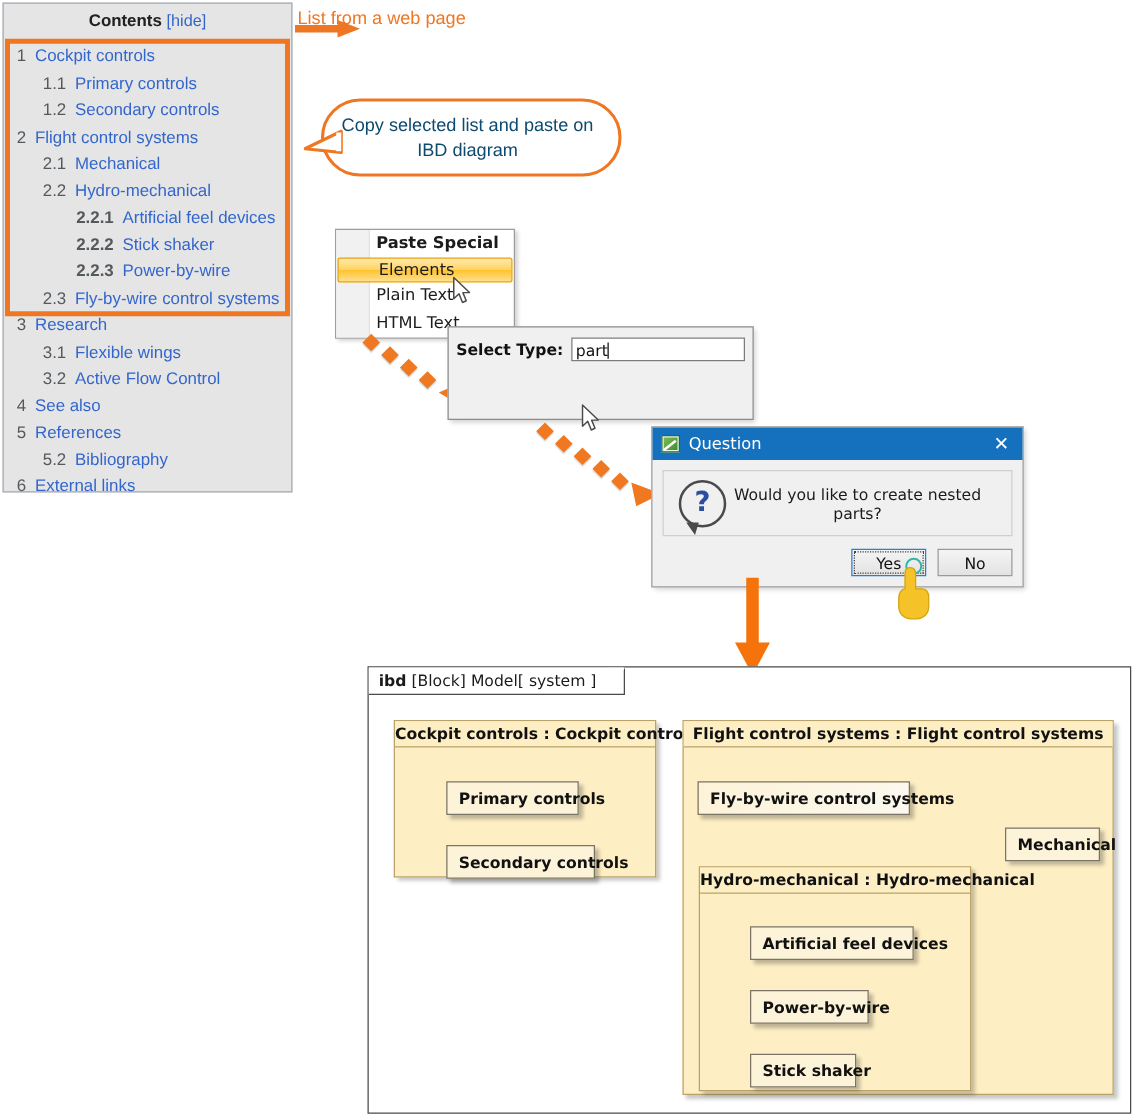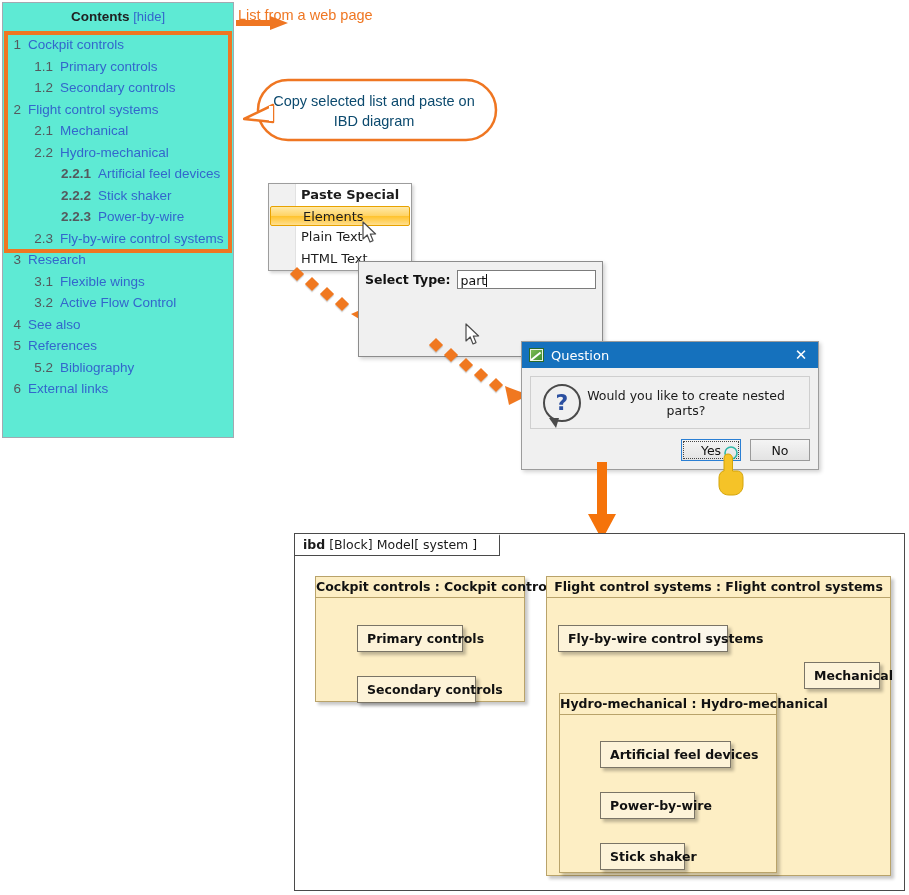--- a/index.html
+++ b/index.html
@@ -5,22 +5,22 @@
   html,body{margin:0;padding:0;}
   body{
     width:909px;height:895px;background:#ffffff;position:relative;
     font-family:"Liberation Sans", sans-serif;
     -webkit-font-smoothing:antialiased;
   }
   .abs{position:absolute;}
 
   
   #toc{
-    left:2px;top:2px;width:232px;height:436px;
-    background:#5eead4;border:1px solid #a2a9b1;box-sizing:border-box;
+    left:2px;top:2px;width:232px;height:392px;
+    background:#e5e5e5;border:1px solid #a2a9b1;box-sizing:border-box;
   }
   #toc-title{
     height:27px;line-height:27px;text-align:center;
     font-size:13.5px;color:#202122;
   }
   #toc-title b{font-weight:bold;}
   #toc-title .hide{color:#3366cc;font-weight:normal;font-size:13px;}
   #toc-list{padding:4px 0 0 0;}
   .toc-row{
     display:flex;font-size:13.5px;line-height:21.5px;color:#3366cc;
@@ -71,21 +71,21 @@
   }
   #paste-menu .mi.head{font-weight:bold;color:#1c1c1c;}
   #paste-menu .mi.sel{
     background:linear-gradient(to bottom,#ffe9a8 0%,#ffd466 48%,#ffc32e 52%,#ffdf8f 100%);
     border:1px solid #e8a200;height:20px;line-height:20px;
     margin:0 1px;box-sizing:border-box;border-radius:2px;
   }
 
   
   #select-dlg{
-    left:358px;top:261px;width:245px;height:96px;
+    left:358px;top:261px;width:245px;height:75px;
     background:#f0f0f0;border:1px solid #8c8c8c;box-sizing:border-box;
     box-shadow:2px 2px 4px rgba(0,0,0,.18);
   }
   #select-dlg .row{display:flex;align-items:center;padding:8px 6px 4px 6px;}
   #select-dlg .lbl{
     font-size:12.5px;font-weight:bold;color:#111;
     font-family:"DejaVu Sans", sans-serif;margin-right:6px;
   }
   #type-input{
     flex:1;height:19px;background:#fff;border:1px solid #7c7c7c;

